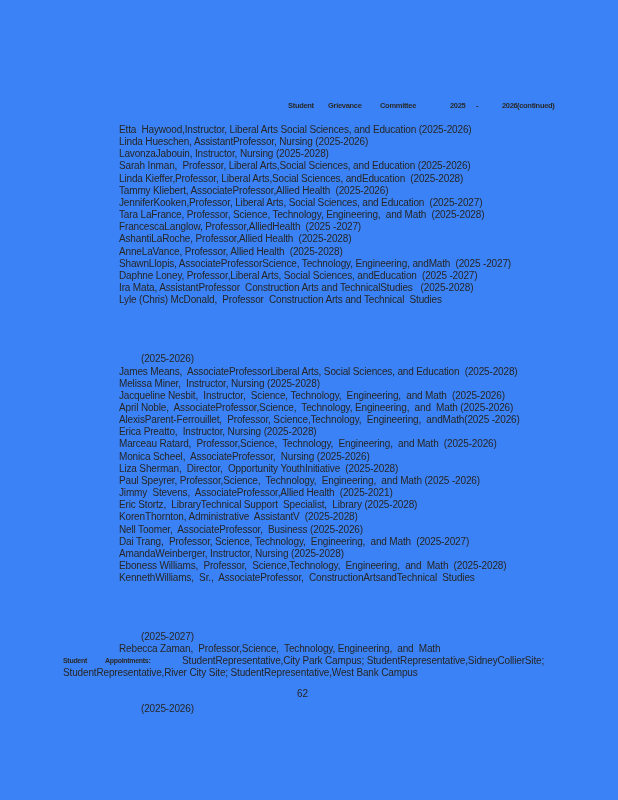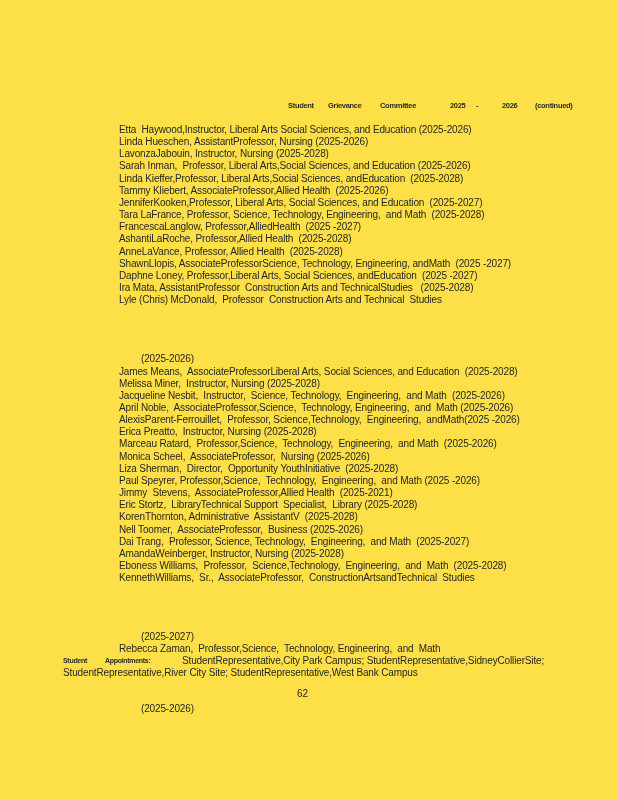--- a/index.html
+++ b/index.html
@@ -1,37 +1,37 @@
 <!DOCTYPE html>
 <html><head>
 <meta charset="utf-8">
 <style>
   html,body{margin:0;padding:0;}
   body{background:#ffffff;}
   .page{
     position:relative;
     width:618px;height:800px;
-    background:#fde047;
+    background:#3b82f6;
     overflow:hidden;
     font-family:"Liberation Sans",sans-serif;
     color:#262626;
   }
   
   .running-header{
     position:absolute;top:101px;left:288px;width:270px;height:12px;
     font-size:7.5px;font-weight:bold;letter-spacing:-0.3px;color:#2a2a2a;
   }
   .running-header span{position:absolute;top:0;white-space:pre;}
   .hw0{left:0;}
   .hw1{left:40px;}
   .hw2{left:92px;}
   .hw3{left:162px;}
   .hw4{left:188px;}
   .hw5{left:196px;padding-left:18px;}
-  .hw6{left:223px;padding-left:24px;}
+  .hw6{left:205px;padding-left:24px;}
   
   .member-list{
     position:absolute;top:124px;left:119px;width:480px;
     font-size:10px;line-height:12.15px;letter-spacing:-0.15px;
   }
   .member-line{white-space:pre;}
   .member-cont{white-space:pre;padding-left:22px;margin-top:47px;}
   
   .footer{
     position:absolute;top:655px;left:63px;width:540px;height:26px;

